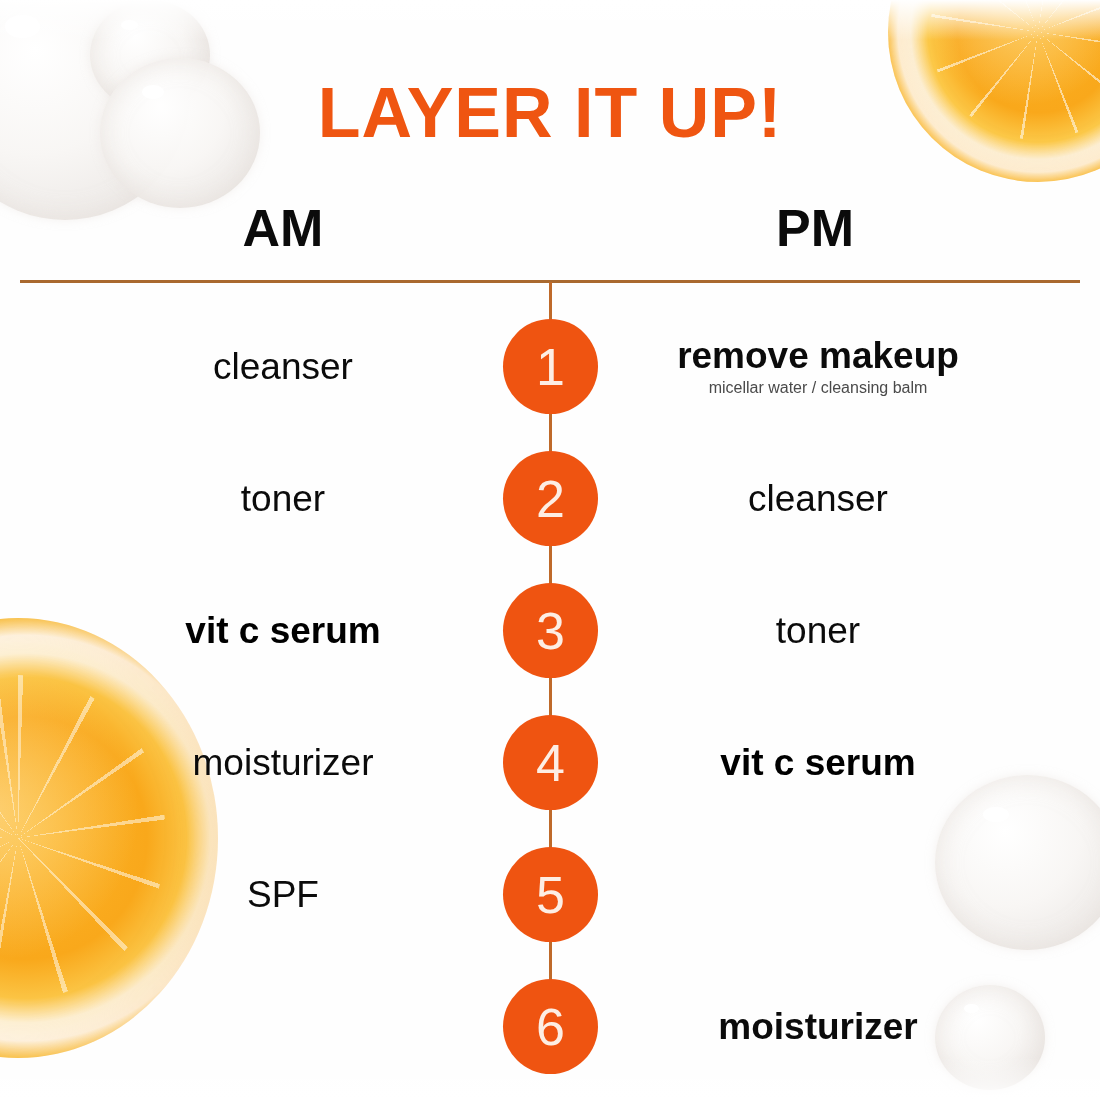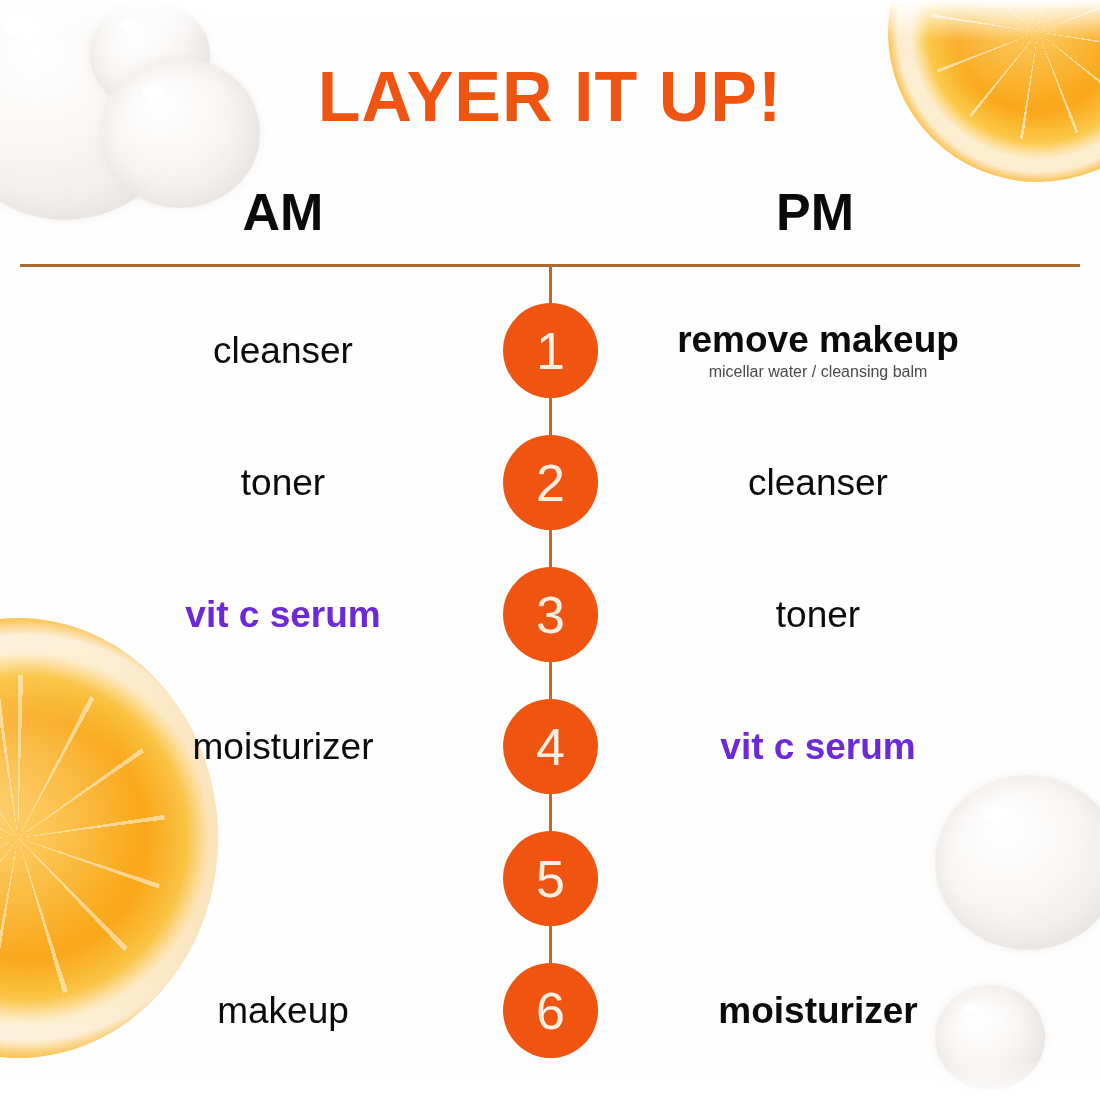--- a/index.html
+++ b/index.html
@@ -99,21 +99,21 @@
     position:absolute;inset:13%;
     border-radius:50%;
     background:radial-gradient(circle at 40% 42%, rgba(255,238,190,0.5) 0%, rgba(255,205,100,0.0) 58%);
   }
 
   
   .fade-top{position:absolute;left:0;top:0;width:1100px;height:40px;background:linear-gradient(#fff,rgba(255,255,255,0));}
   .fade-bot{position:absolute;left:0;bottom:0;width:1100px;height:42px;background:linear-gradient(rgba(255,255,255,0),#fff);}
 
   
-  .content{position:absolute;inset:0;}
+  .content{position:absolute;inset:0;margin-top:16px;}
 
   .title{
     position:absolute;
     left:0;right:0;top:62px;
     text-align:center;
     font-size:70px;
     font-weight:700;
     letter-spacing:1px;
     color:#ef5511;
     line-height:1;
@@ -180,21 +180,21 @@
   .side.pm{left:608px;width:420px;align-items:center;}
 
   .item-label{
     font-size:37px;
     font-weight:400;
     color:#0b0b0b;
     line-height:1.06;
     white-space:nowrap;
   }
   .item-label.strong{font-weight:700;}
-  .item-label.accent{color:#6d28d9;font-weight:700;}
+  .item-label.accent{color:#000000;font-weight:700;}
 
   .item-sub{
     font-size:16px;
     font-weight:400;
     color:#4a4a4a;
     line-height:1.15;
     margin-top:4px;
     white-space:nowrap;
   }
 </style>
@@ -257,26 +257,26 @@
         <div class="row" style="top: 696px;">
           <div class="side am">
             <div class="item-label">moisturizer</div>
           </div>
           <div class="circle">4</div>
           <div class="side pm">
             <div class="item-label accent">vit c serum</div>
           </div>
         </div>
         <div class="row" style="top: 828px;">
+          <div class="side am">
+            <div class="item-label">SPF</div>
+          </div>
           <div class="circle">5</div>
         </div>
         <div class="row" style="top: 960px;">
-          <div class="side am">
-            <div class="item-label">makeup</div>
-          </div>
           <div class="circle">6</div>
           <div class="side pm">
             <div class="item-label strong">moisturizer</div>
           </div>
         </div>
       </div>
 
   </div>
 </div>
 

